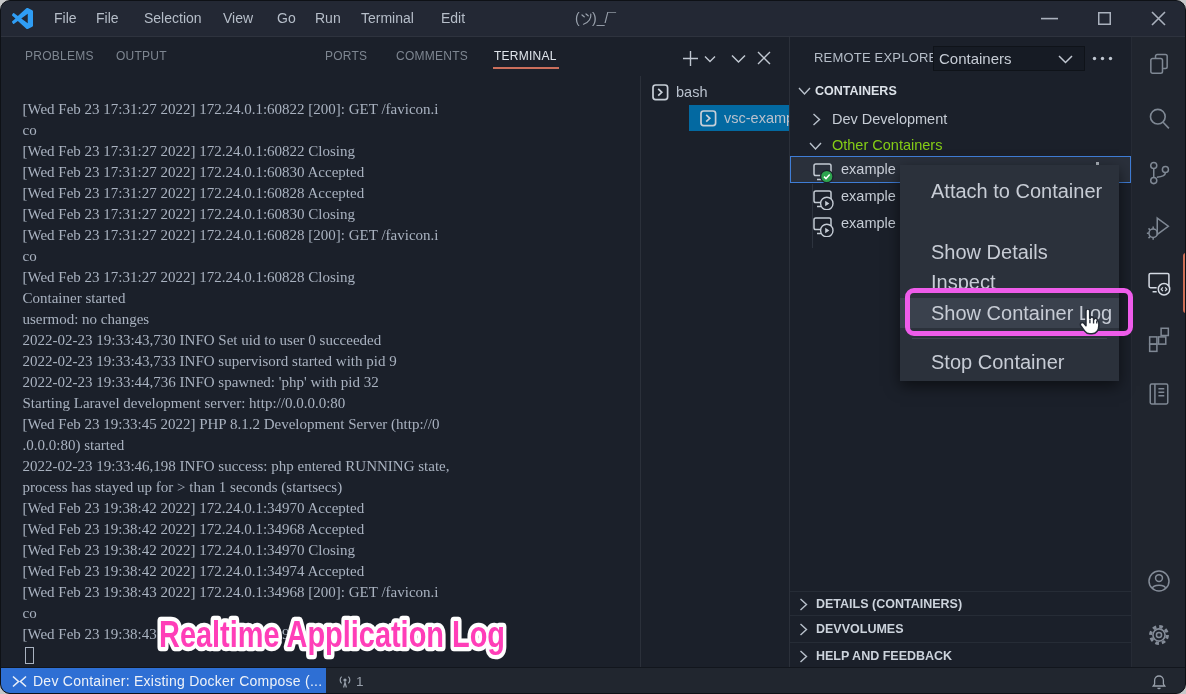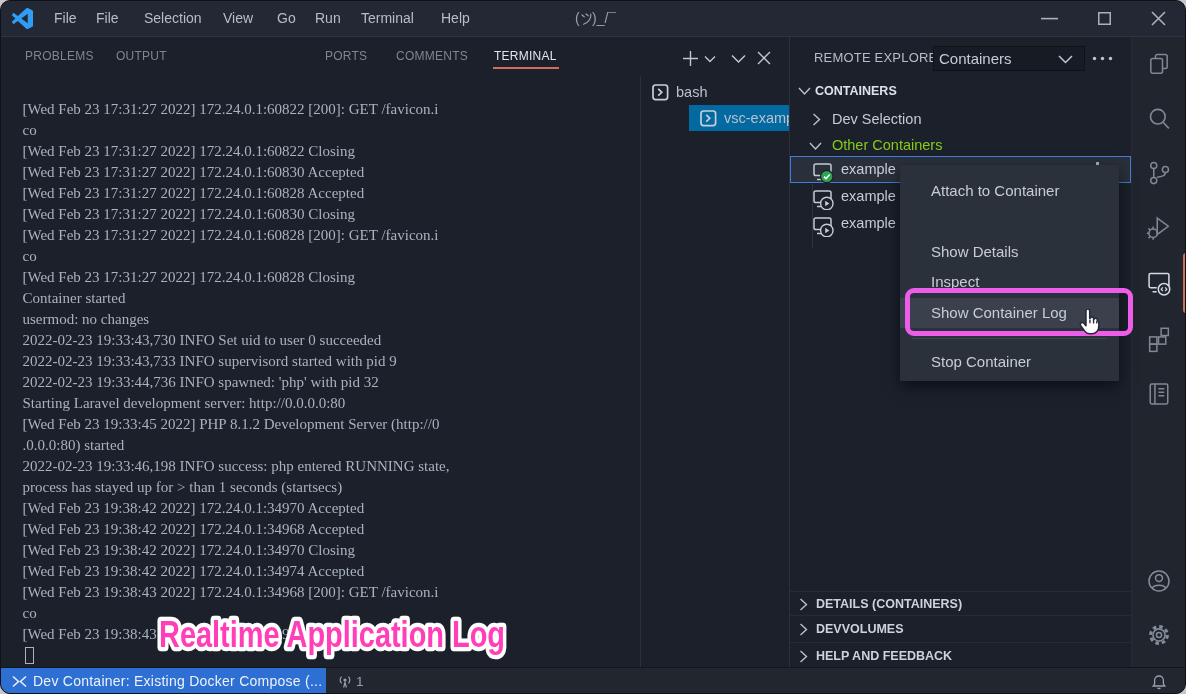--- a/index.html
+++ b/index.html
@@ -46,41 +46,41 @@
               background:#20252e; border-left:1px solid #262b35; }
   
   .status { position:absolute; left:0; top:666px; width:1186px; height:28px;
             background:#21262f; border-top:1px solid #12161d; }
   .status-blue { position:absolute; left:0; top:0; width:325px; height:27px;
                  background:#2e6fd4; border-bottom-left-radius:10px; }
   
   .cmenu { position:absolute; left:899px; top:164px; width:219px; height:216px;
            background:#2b313b; box-shadow:0 5px 14px rgba(0,0,0,.55); }
   .citem { position:absolute; left:0; width:221px; height:30px; line-height:30px;
-           font-size:15px; color:#c7ccd5; }
+           font-size:20px; color:#c7ccd5; }
   .citem span { margin-left:31px; }
   .chover { position:absolute; left:0; top:133px; width:219px; height:30px;
             background:#3a414d; }
   .pinkbox { position:absolute; left:904px; top:287px; width:228px; height:48px;
              border:5px solid #ee5cea; border-radius:9px; }
   svg { display:block; }
 </style>
 </head>
 <body>
 <div class="win">
 
   <div class="titlebar">
   <div class="menu" style="left:53px">File</div>
   <div class="menu" style="left:95px">File</div>
   <div class="menu" style="left:143px">Selection</div>
   <div class="menu" style="left:222px">View</div>
   <div class="menu" style="left:276px">Go</div>
   <div class="menu" style="left:314px">Run</div>
   <div class="menu" style="left:360px">Terminal</div>
-  <div class="menu" style="left:440px">Help</div>
+  <div class="menu" style="left:440px">Edit</div>
   <div class="wintitle" style="left:574px">(</div>
   <svg class="abs" style="left:580px;top:12px" width="11" height="12" viewBox="0 0 11 12" fill="none" stroke="#9aa2ad" stroke-width="1.2" stroke-linecap="round">
     <path d="M1 2 L3.2 3.8 M5 1 L7.2 2.8 M9.8 1.2 C10.3 5 8 9.5 2.5 11.2"></path>
   </svg>
   <div class="wintitle" style="left:591px">)_/¯</div>
   </div>
   <svg class="abs" style="left:11px;top:7px" width="21" height="21" viewBox="0 0 100 100">
     <path fill="#2f9df4" d="M96.5 10.6 75.4 0.4a6.2 6.2 0 0 0-7.1 1.2L27.8 38.5 10.2 25.1a4.1 4.1 0 0 0-5.3.2L1.3 30.5a4.1 4.1 0 0 0 0 6.1L16.6 50 1.3 63.4a4.1 4.1 0 0 0 0 6.1l3.6 5.2a4.1 4.1 0 0 0 5.3.2l17.6-13.4 40.5 36.9a6.2 6.2 0 0 0 7.1 1.2l21.1-10.2A6.2 6.2 0 0 0 100 83.8V16.2a6.2 6.2 0 0 0-3.5-5.6zM75 72.8 44.3 50 75 27.2z"></path>
   </svg>
 
@@ -174,21 +174,21 @@
         <circle cx="18.5" cy="2.5" r="1.7" fill="#c0c7d1"></circle>
       </svg>
 
     <svg class="abs" style="left:8px;top:50px" width="13" height="9">
         <path d="M1 1 L6.5 7 L12 1" stroke="#b9c1cc" stroke-width="1.4" fill="none"></path>
       </svg>
     <div class="abs" style="left:25px;top:47px;font-size:12.5px;font-weight:bold;color:#dde2e9">CONTAINERS</div>
     <svg class="abs" style="left:22px;top:76px" width="9" height="13">
         <path d="M1.5 1 L7.5 6.5 L1.5 12" stroke="#b9c1cc" stroke-width="1.4" fill="none"></path>
       </svg>
-    <div class="abs" style="left:42px;top:73.5px;font-size:14.5px;color:#c6ccd5">Dev Selection</div>
+    <div class="abs" style="left:42px;top:73.5px;font-size:14.5px;color:#c6ccd5">Dev Development</div>
     <svg class="abs" style="left:19px;top:105px" width="13" height="9">
         <path d="M1 1 L6.5 7 L12 1" stroke="#b9c1cc" stroke-width="1.4" fill="none"></path>
       </svg>
     <div class="abs" style="left:42px;top:100px;font-size:14.5px;color:#84cc16">Other Containers</div>
 
     <div class="abs" style="left:22px;top:147px;width:1px;height:64px;background:#2d333e"></div>
 
     <div class="abs" style="left:0px;top:119px;width:341px;height:27px;background:#2a303b;border:1.5px solid #3f7dd6"></div>
     <div class="abs" style="left:306px;top:125px;width:3px;height:3px;background:#aab0b8"></div>
 

